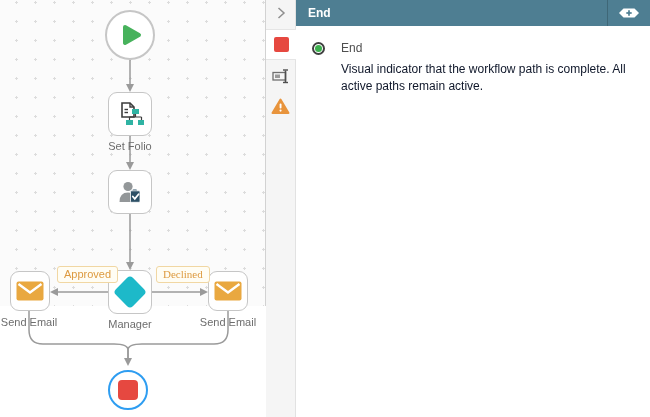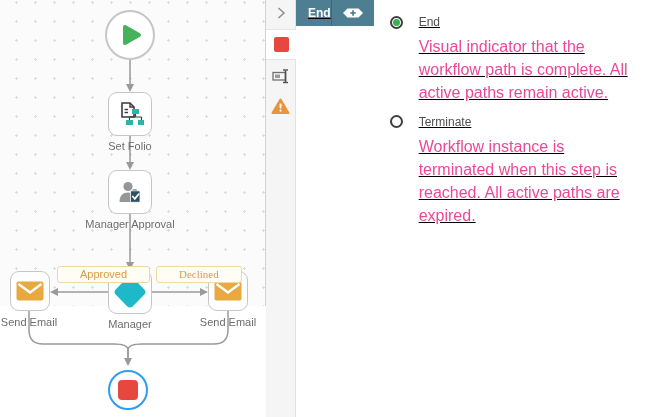--- a/index.html
+++ b/index.html
@@ -18,53 +18,53 @@
     display:flex; align-items:center; justify-content:center; }
   .node.square { width:44px; height:44px; border-radius:9px; }
   .node.circle { border-radius:50%; }
   .node-label { position:absolute; width:120px; text-align:center;
     font-size:11px; color:#6d6d6d; }
   .diamond { width:24px; height:24px; background:#1db9c9; border-radius:4px;
     transform:rotate(45deg); }
   .endsq { width:20px; height:20px; background:#e64840; border-radius:4px; }
   .badge { position:absolute; font-size:11px; color:#dd9a3f;
     background:#fffdf4; border:1px solid #f1d7a3; border-radius:3px;
-    padding:1px 22px; line-height:13px; }
+    padding:1px 6px; line-height:13px; }
 
   
   .strip { flex:0 0 30px; width:30px; background:#f5f5f5;
     border-right:1px solid #e2e2e2; display:flex; flex-direction:column; }
   .strip-btn { height:26px; display:flex; align-items:center; justify-content:center;
     cursor:pointer; }
   .strip-tab { height:31px; display:flex; align-items:center; justify-content:center;
     cursor:pointer; }
   .strip-tab.active { background:#fff; margin-right:-1px; margin-top:3px;
     border-top:1px solid #e5e5e5; border-bottom:1px solid #e5e5e5; }
   .tab-red-square { width:15px; height:15px; background:#e64840; border-radius:2px; }
 
   
-  .panel { flex:1 1 auto; display:flex; background:#fff;text-decoration:underline; }
+  .panel { flex:1 1 auto; display:flex; flex-direction:column; background:#fff; }
   .panel-header { height:26px; background:#4e7e92; display:flex; align-items:center;
     color:#fff; }
   .panel-title { flex:1; font-size:12px; font-weight:bold; padding-left:12px; }
   .header-divider { width:1px; height:26px; background:rgba(0,0,0,0.18); }
   .header-btn { width:42px; height:26px; display:flex; align-items:center;
     justify-content:center; cursor:pointer; }
   .panel-body { padding:15px 16px 0 14px; }
   .section-title { font-size:11px; color:#8e8e8e; letter-spacing:0.8px;
     margin-bottom:12px; }
   .option { margin-bottom:10px; }
   .option-head { display:flex; align-items:center; cursor:pointer; }
   .radio { width:13px; height:13px; border:2px solid #3f3f3f; border-radius:50%;
     background:#fff; margin-left:2px; display:flex; align-items:center;
     justify-content:center; flex:0 0 13px; }
   .radio .dot { width:7px; height:7px; border-radius:50%; background:transparent; }
   .option.selected .radio .dot { background:#3bb04d; }
   .option-label { font-size:12px; color:#4f4f4f; margin-left:16px; }
-  .option-desc { font-size:16px; color:#ec4899; line-height:1.45;
+  .option-desc { font-size:12px; color:#0f172a; line-height:1.45;
     margin:6px 0 0 31px; max-width:304px; }
 </style>
 </head>
 <body>
 
 <div class="app">
 
   <div class="canvas">
 
     <svg class="edges" width="266" height="417" viewBox="0 0 266 417">
@@ -115,21 +115,20 @@
       <span style="display:flex;">
         <svg width="27" height="27" viewBox="0 0 27 27">
           <circle cx="11" cy="7.5" r="4.6" fill="#939799"></circle>
           <path d="M2.5 23 q0 -9.5 8.5 -9.5 q8.5 0 8.5 9.5 z" fill="#939799"></path>
           <rect x="15.5" y="10.5" width="4.5" height="3" rx="1" fill="#2d5066"></rect>
           <rect x="13.5" y="11.8" width="9.5" height="11.5" rx="1" fill="#2d5066" stroke="#fff" stroke-width="0.8"></rect>
           <path d="M15.8 17.5 l2 2.4 l3.8 -4.6" fill="none" stroke="#fff" stroke-width="1.8" stroke-linecap="round"></path>
         </svg>
       </span>
     </div>
-    <div class="node-label" style="left:70px; top:218px;">Manager Approval</div>
 
     <div class="node square" style="left:108px; top:270px;">
       <span class="diamond"></span>
     </div>
     <div class="node-label" style="left:70px; top:318px;">Manager</div>
 
     <div class="node square" style="left:10px; top:271px; width:40px; height:40px;">
       <span style="display:flex;">
         <svg width="28" height="20" viewBox="0 0 28 20">
           <rect x="0.5" y="0.5" width="27" height="19" rx="2" fill="#e9a840"></rect>
@@ -211,24 +210,15 @@
       <div class="option selected">
         <div class="option-head">
           <span class="radio">
             <span class="dot"></span>
           </span>
           <span class="option-label">End</span>
         </div>
         <div class="option-desc">Visual indicator that the workflow path is complete. All active paths remain active.</div>
       </div>
 
-      <div class="option">
-        <div class="option-head">
-          <span class="radio">
-            <span class="dot"></span>
-          </span>
-          <span class="option-label">Terminate</span>
-        </div>
-        <div class="option-desc">Workflow instance is terminated when this step is reached. All active paths are expired.</div>
-      </div>
     </div>
   </div>
 </div>
 
 </body></html>

